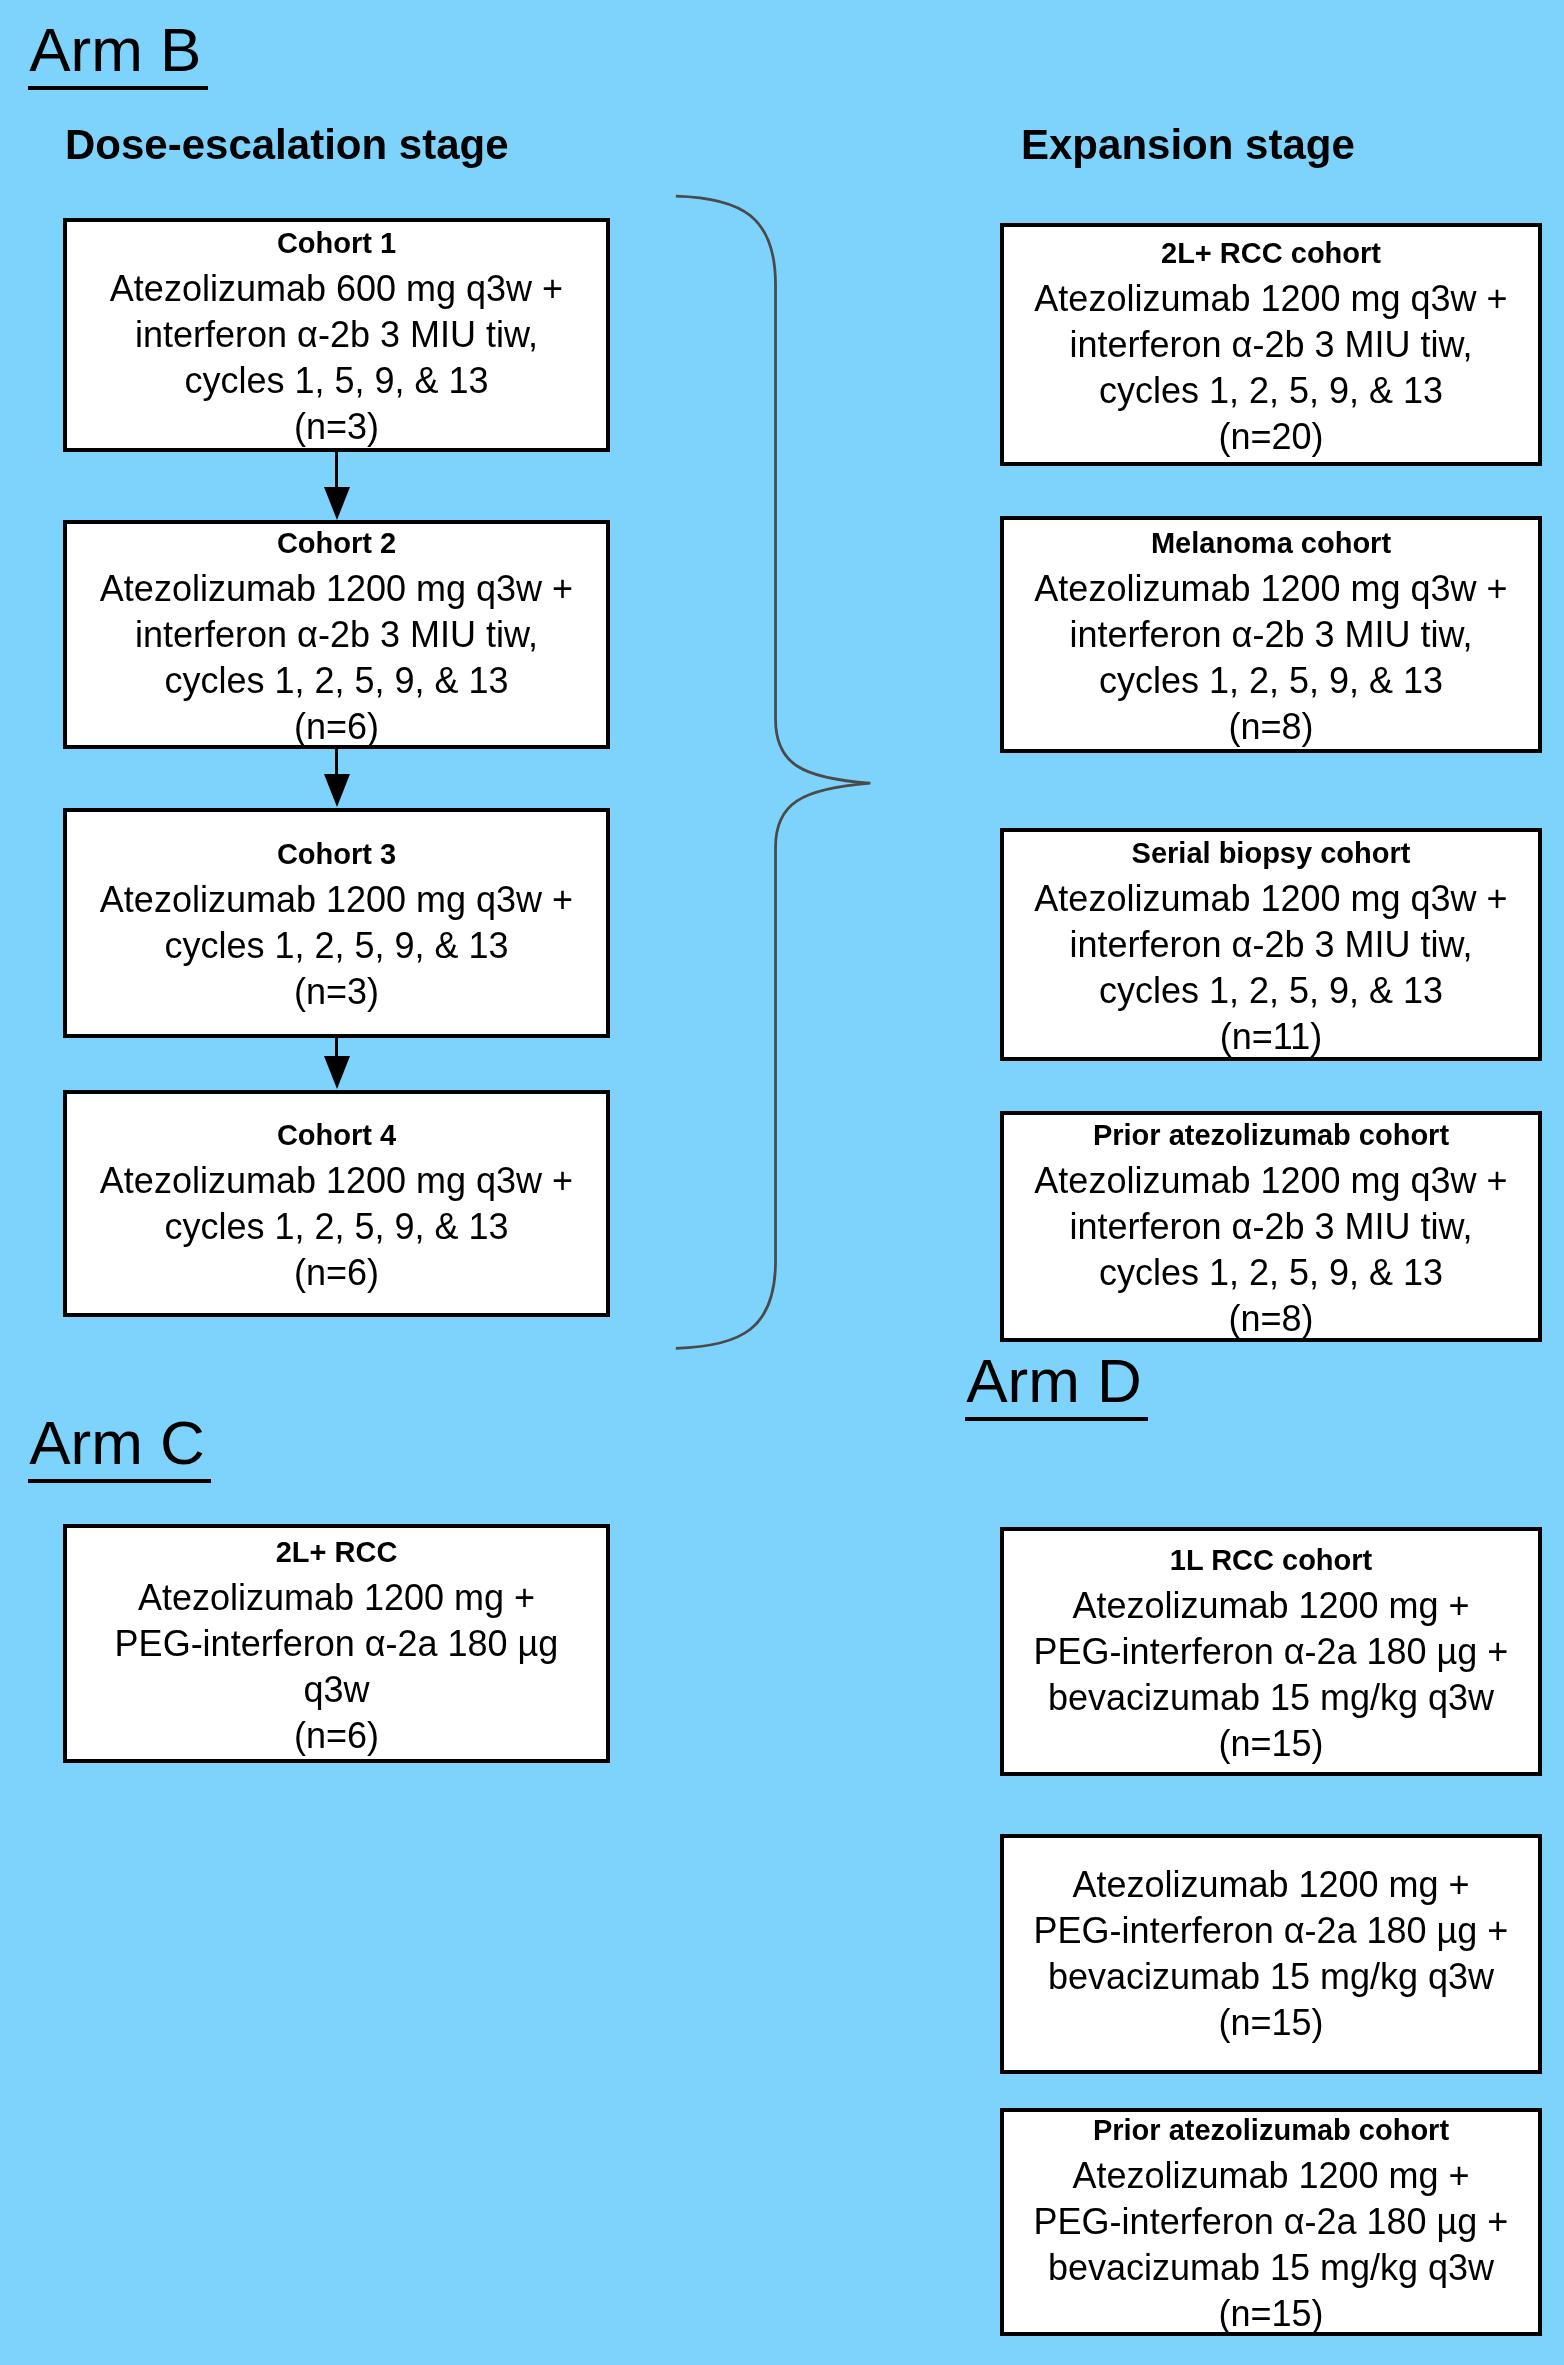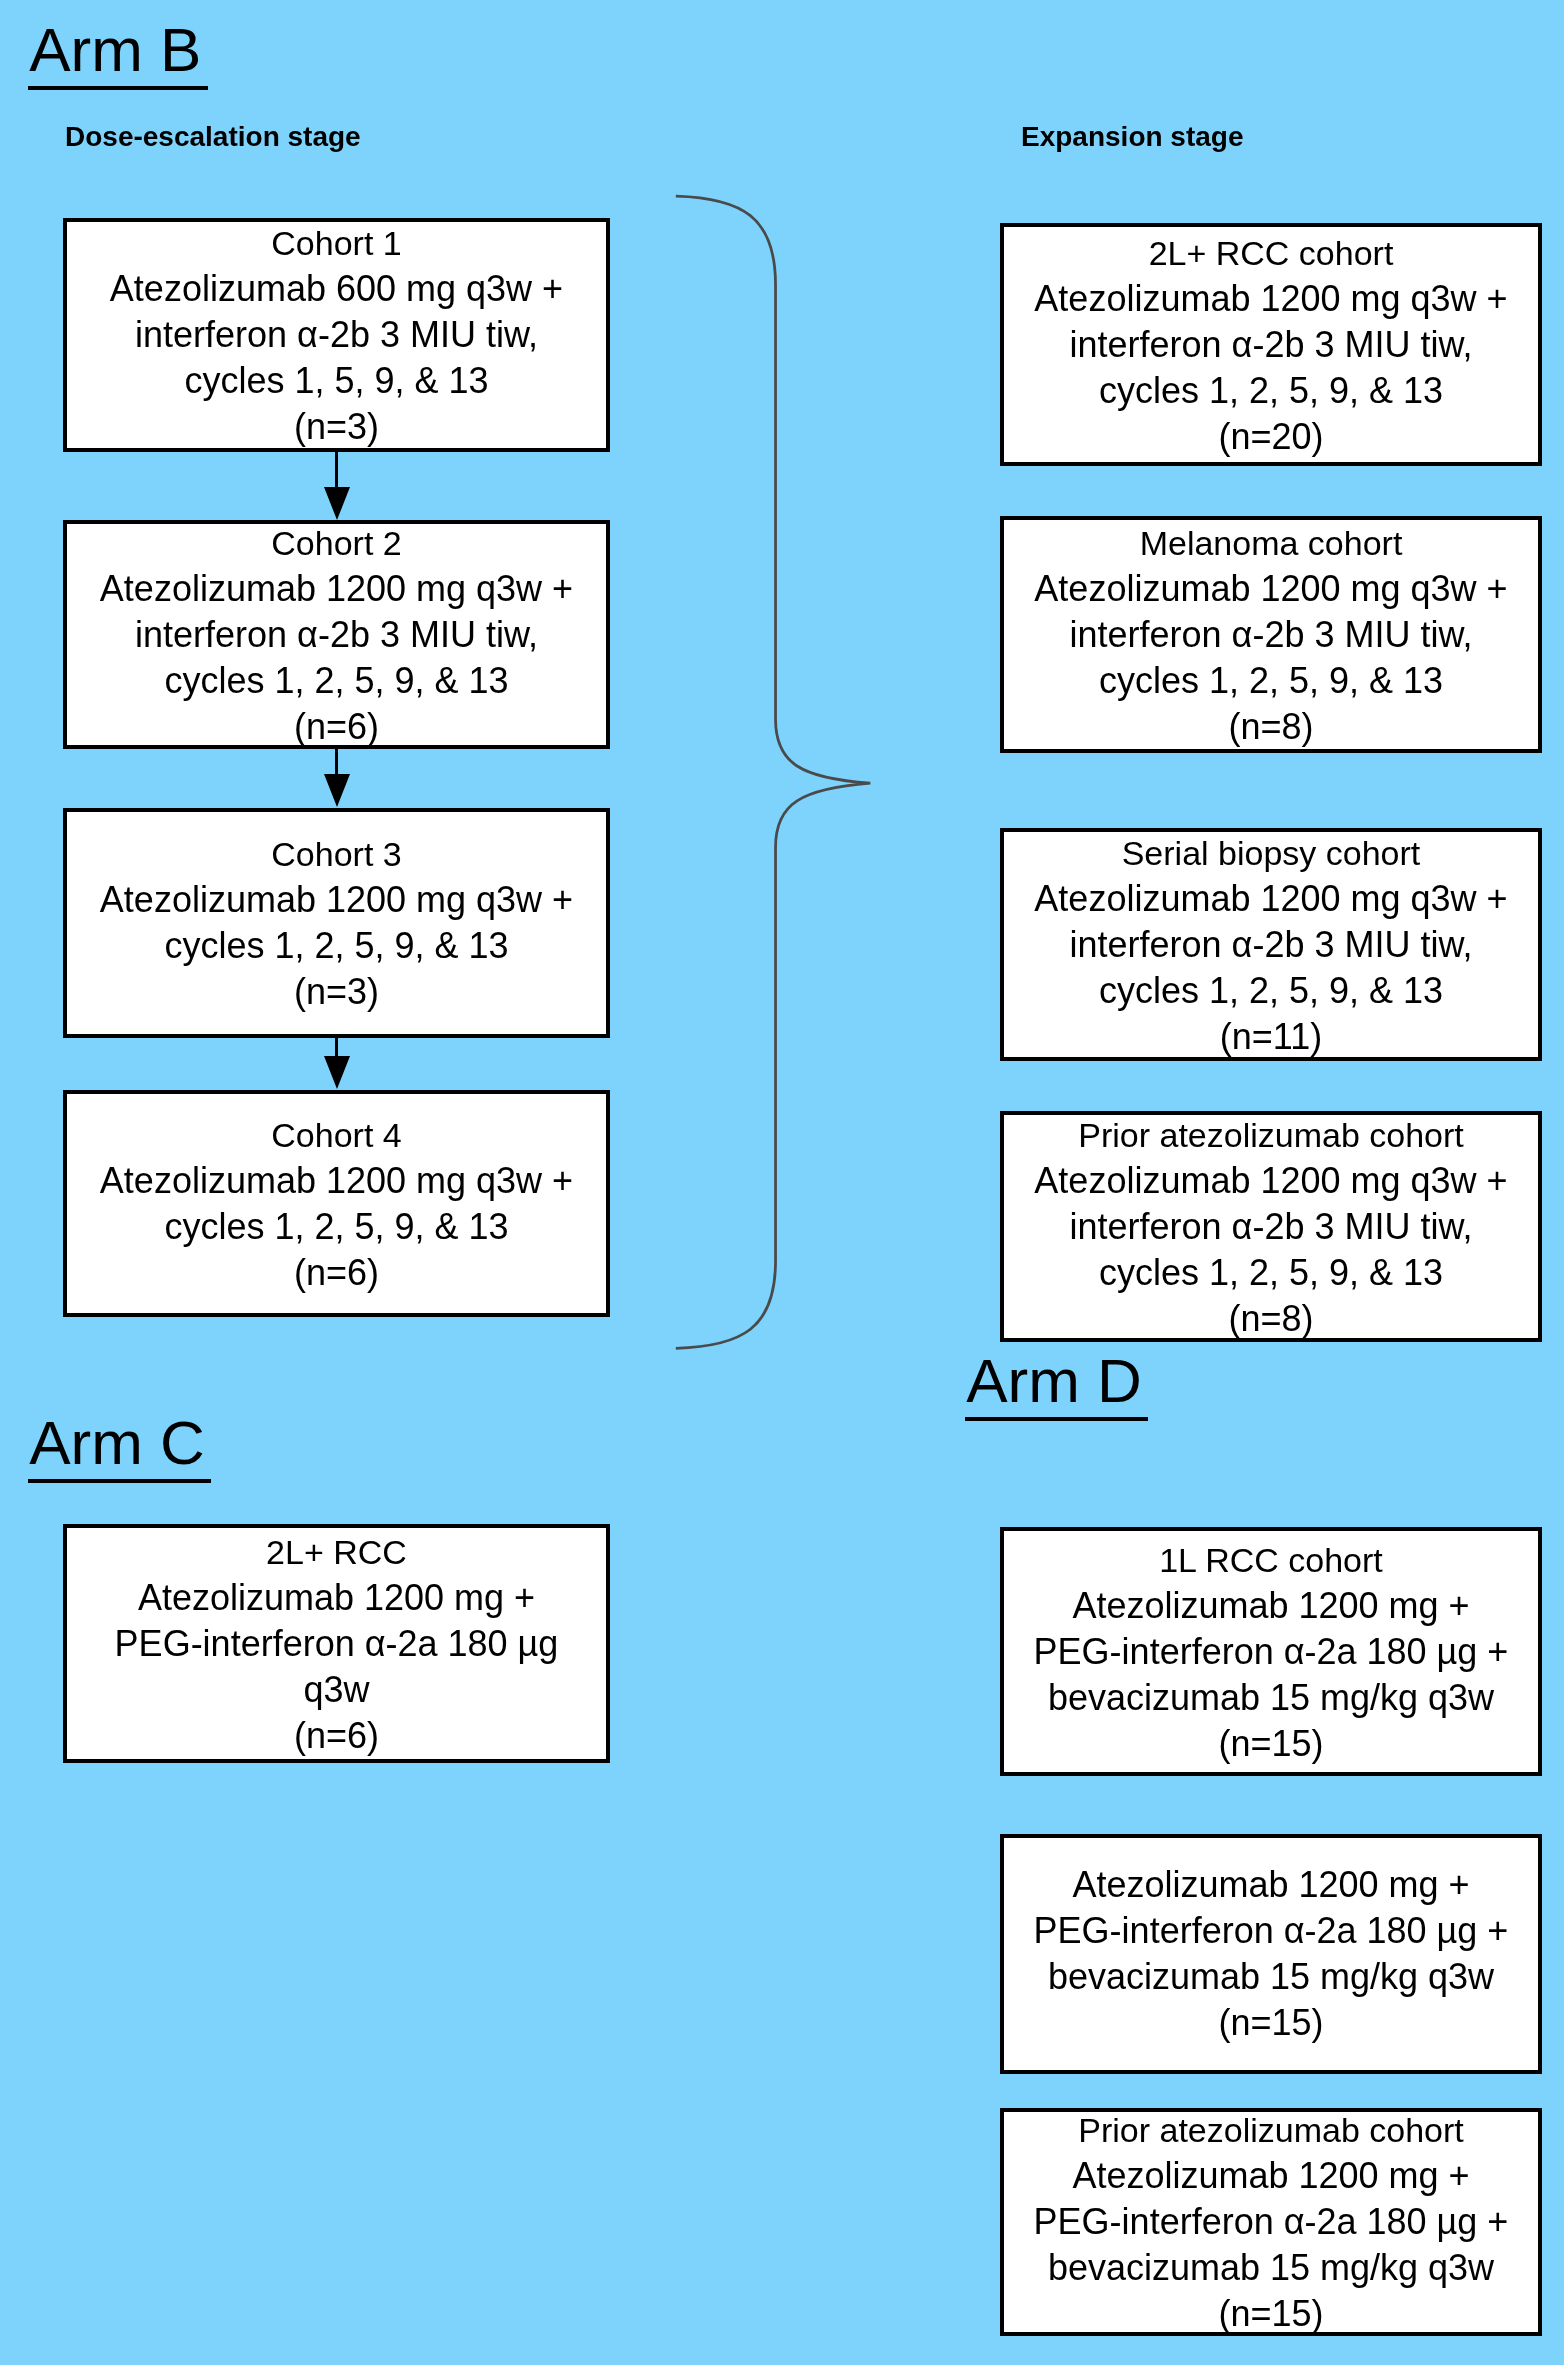--- a/index.html
+++ b/index.html
@@ -20,40 +20,40 @@
     font-size: 62px;
     font-weight: 400;
     line-height: 1.05;
     color: #000;
     border-bottom: 4.3px solid #000;
     padding: 0 6.2px 3.7px 1.2px;
     white-space: nowrap;
   }
   .stage-header {
     position: absolute;
-    font-size: 28px;
+    font-size: 42px;
     font-weight: 700;
     white-space: nowrap;
     color: #000;
   }
   .box {
     position: absolute;
     box-sizing: border-box;
     border: 4.9px solid #000;
     background: #ffffff;
     display: flex;
     flex-direction: column;
     justify-content: center;
     align-items: center;
     text-align: center;
     padding: 3.7px 4.9px;
   }
   .box-title {
-    font-size: 34px;
-    font-weight: 400;
+    font-size: 29px;
+    font-weight: 700;
     line-height: 46px;
     white-space: nowrap;
   }
   .box-line {
     font-size: 36px;
     font-weight: 400;
     line-height: 46px;
     white-space: nowrap;
   }
   .arrow {

